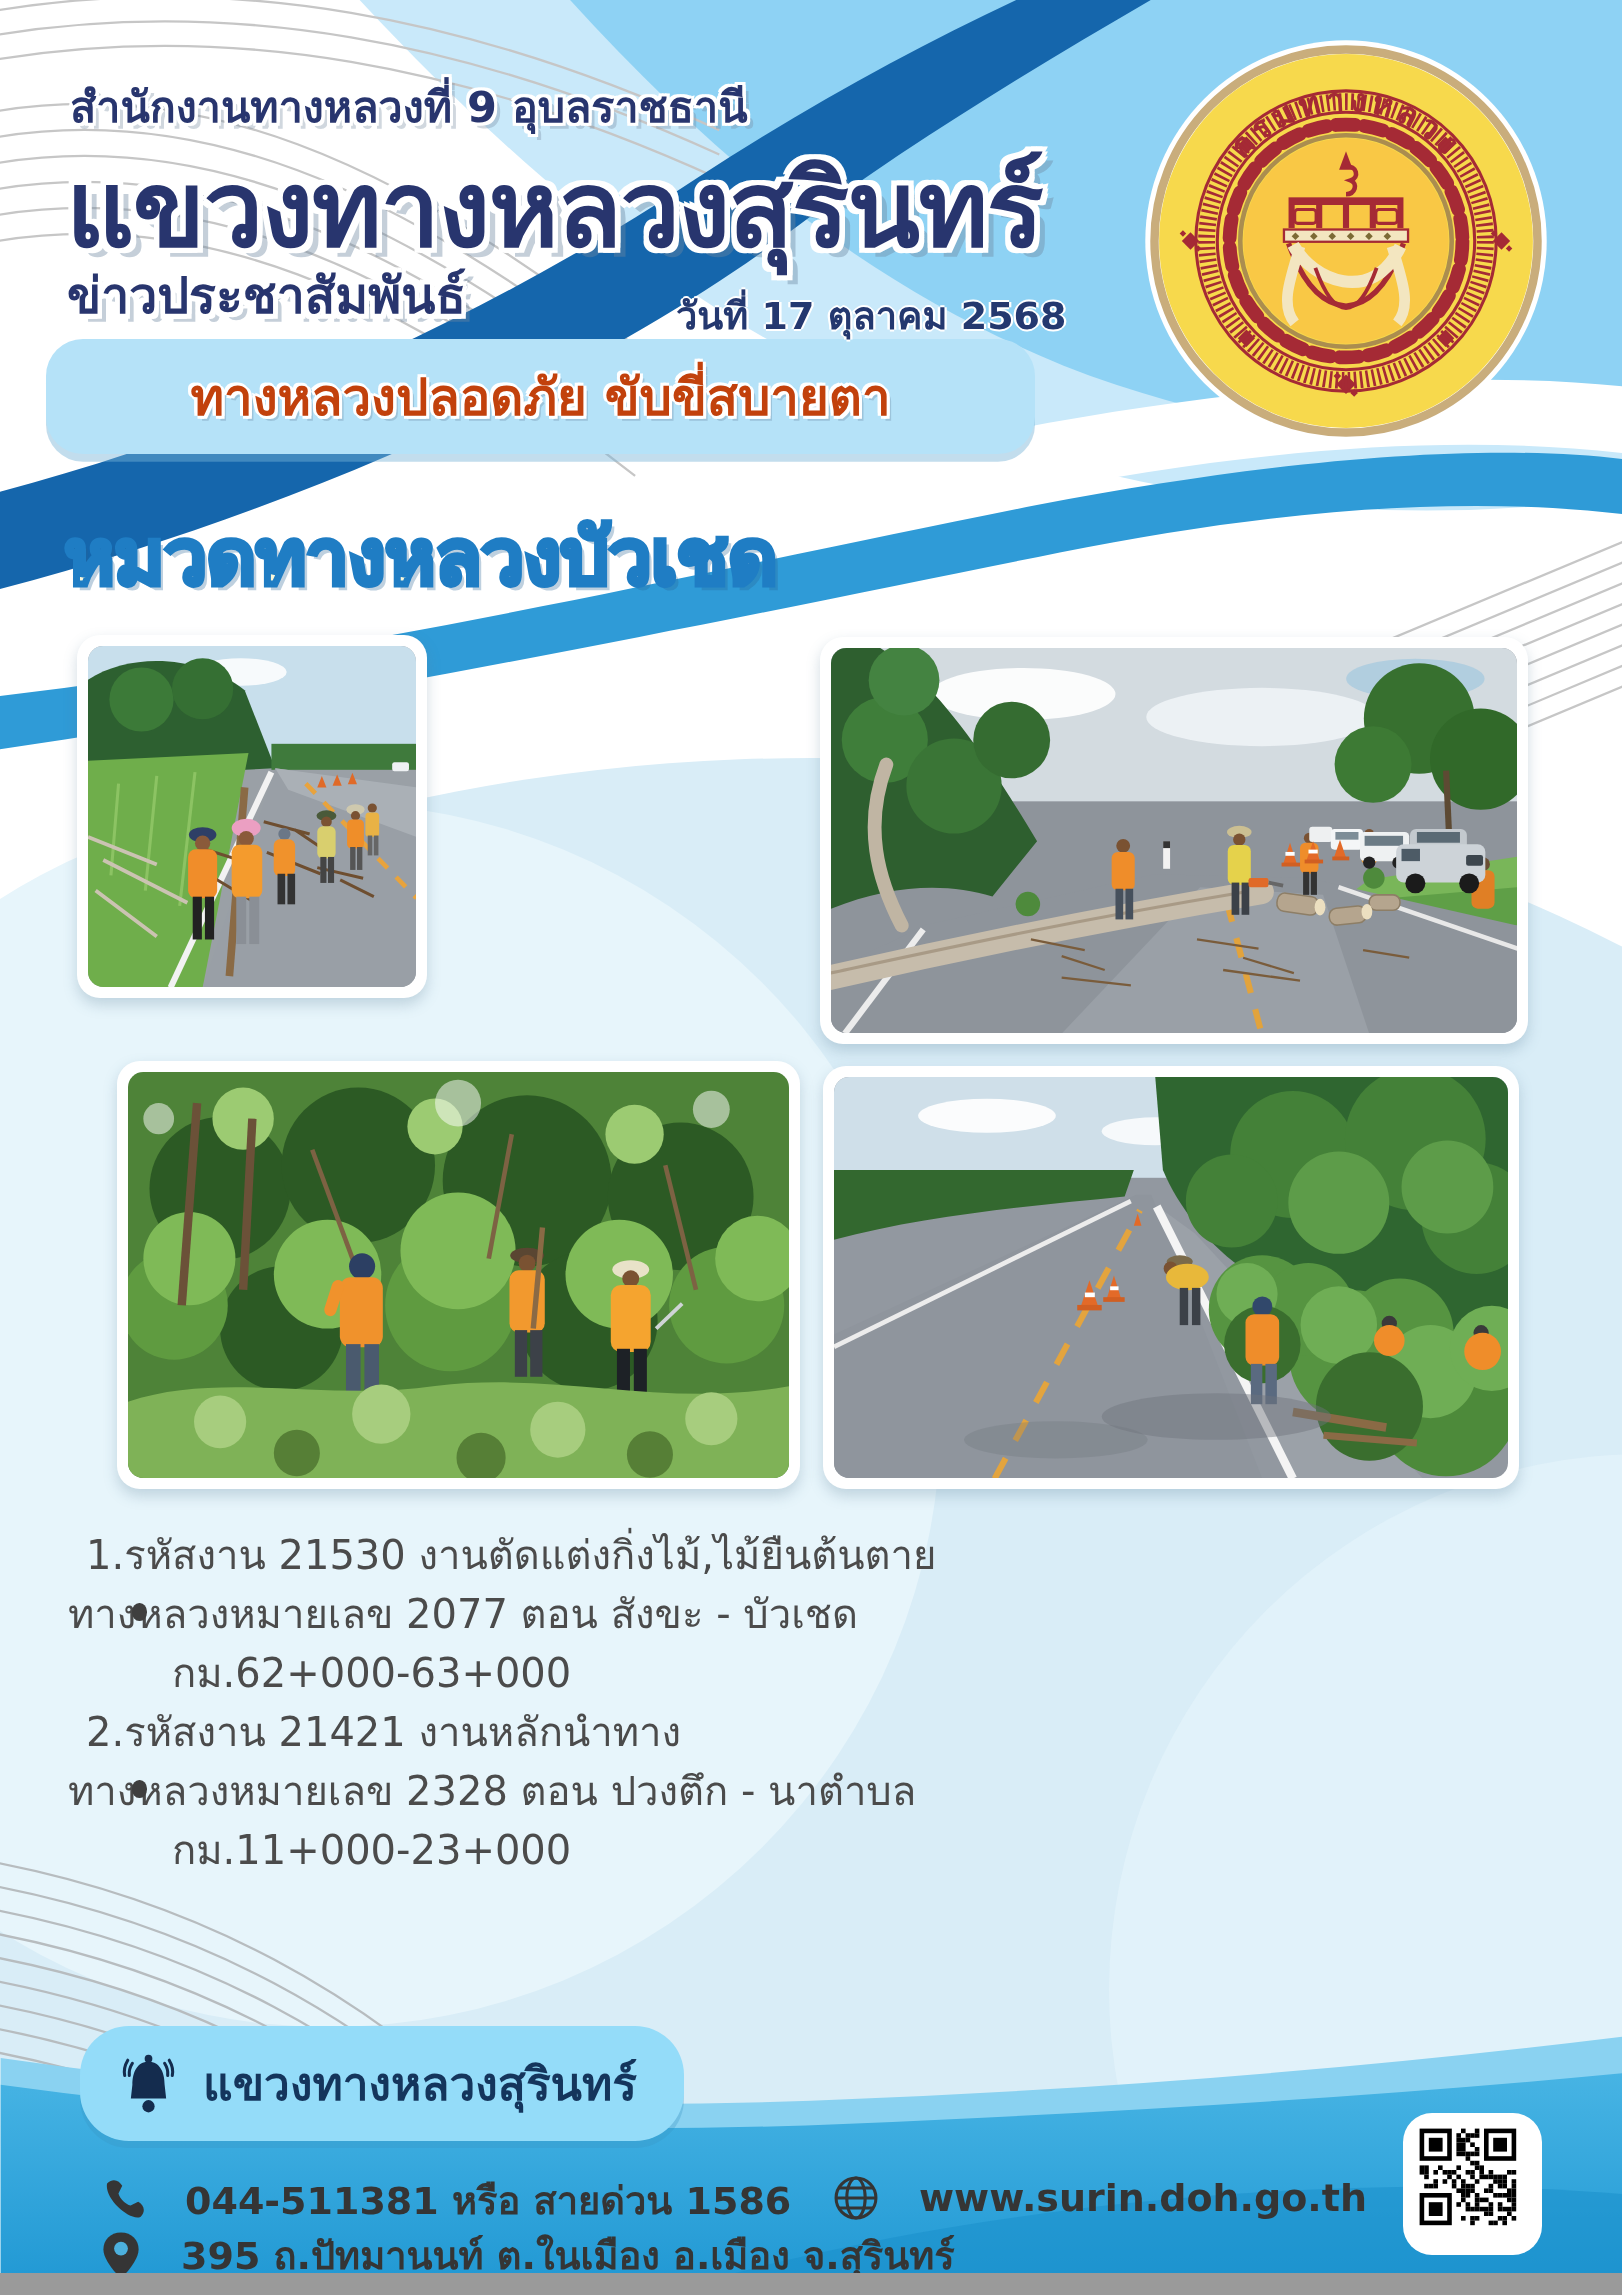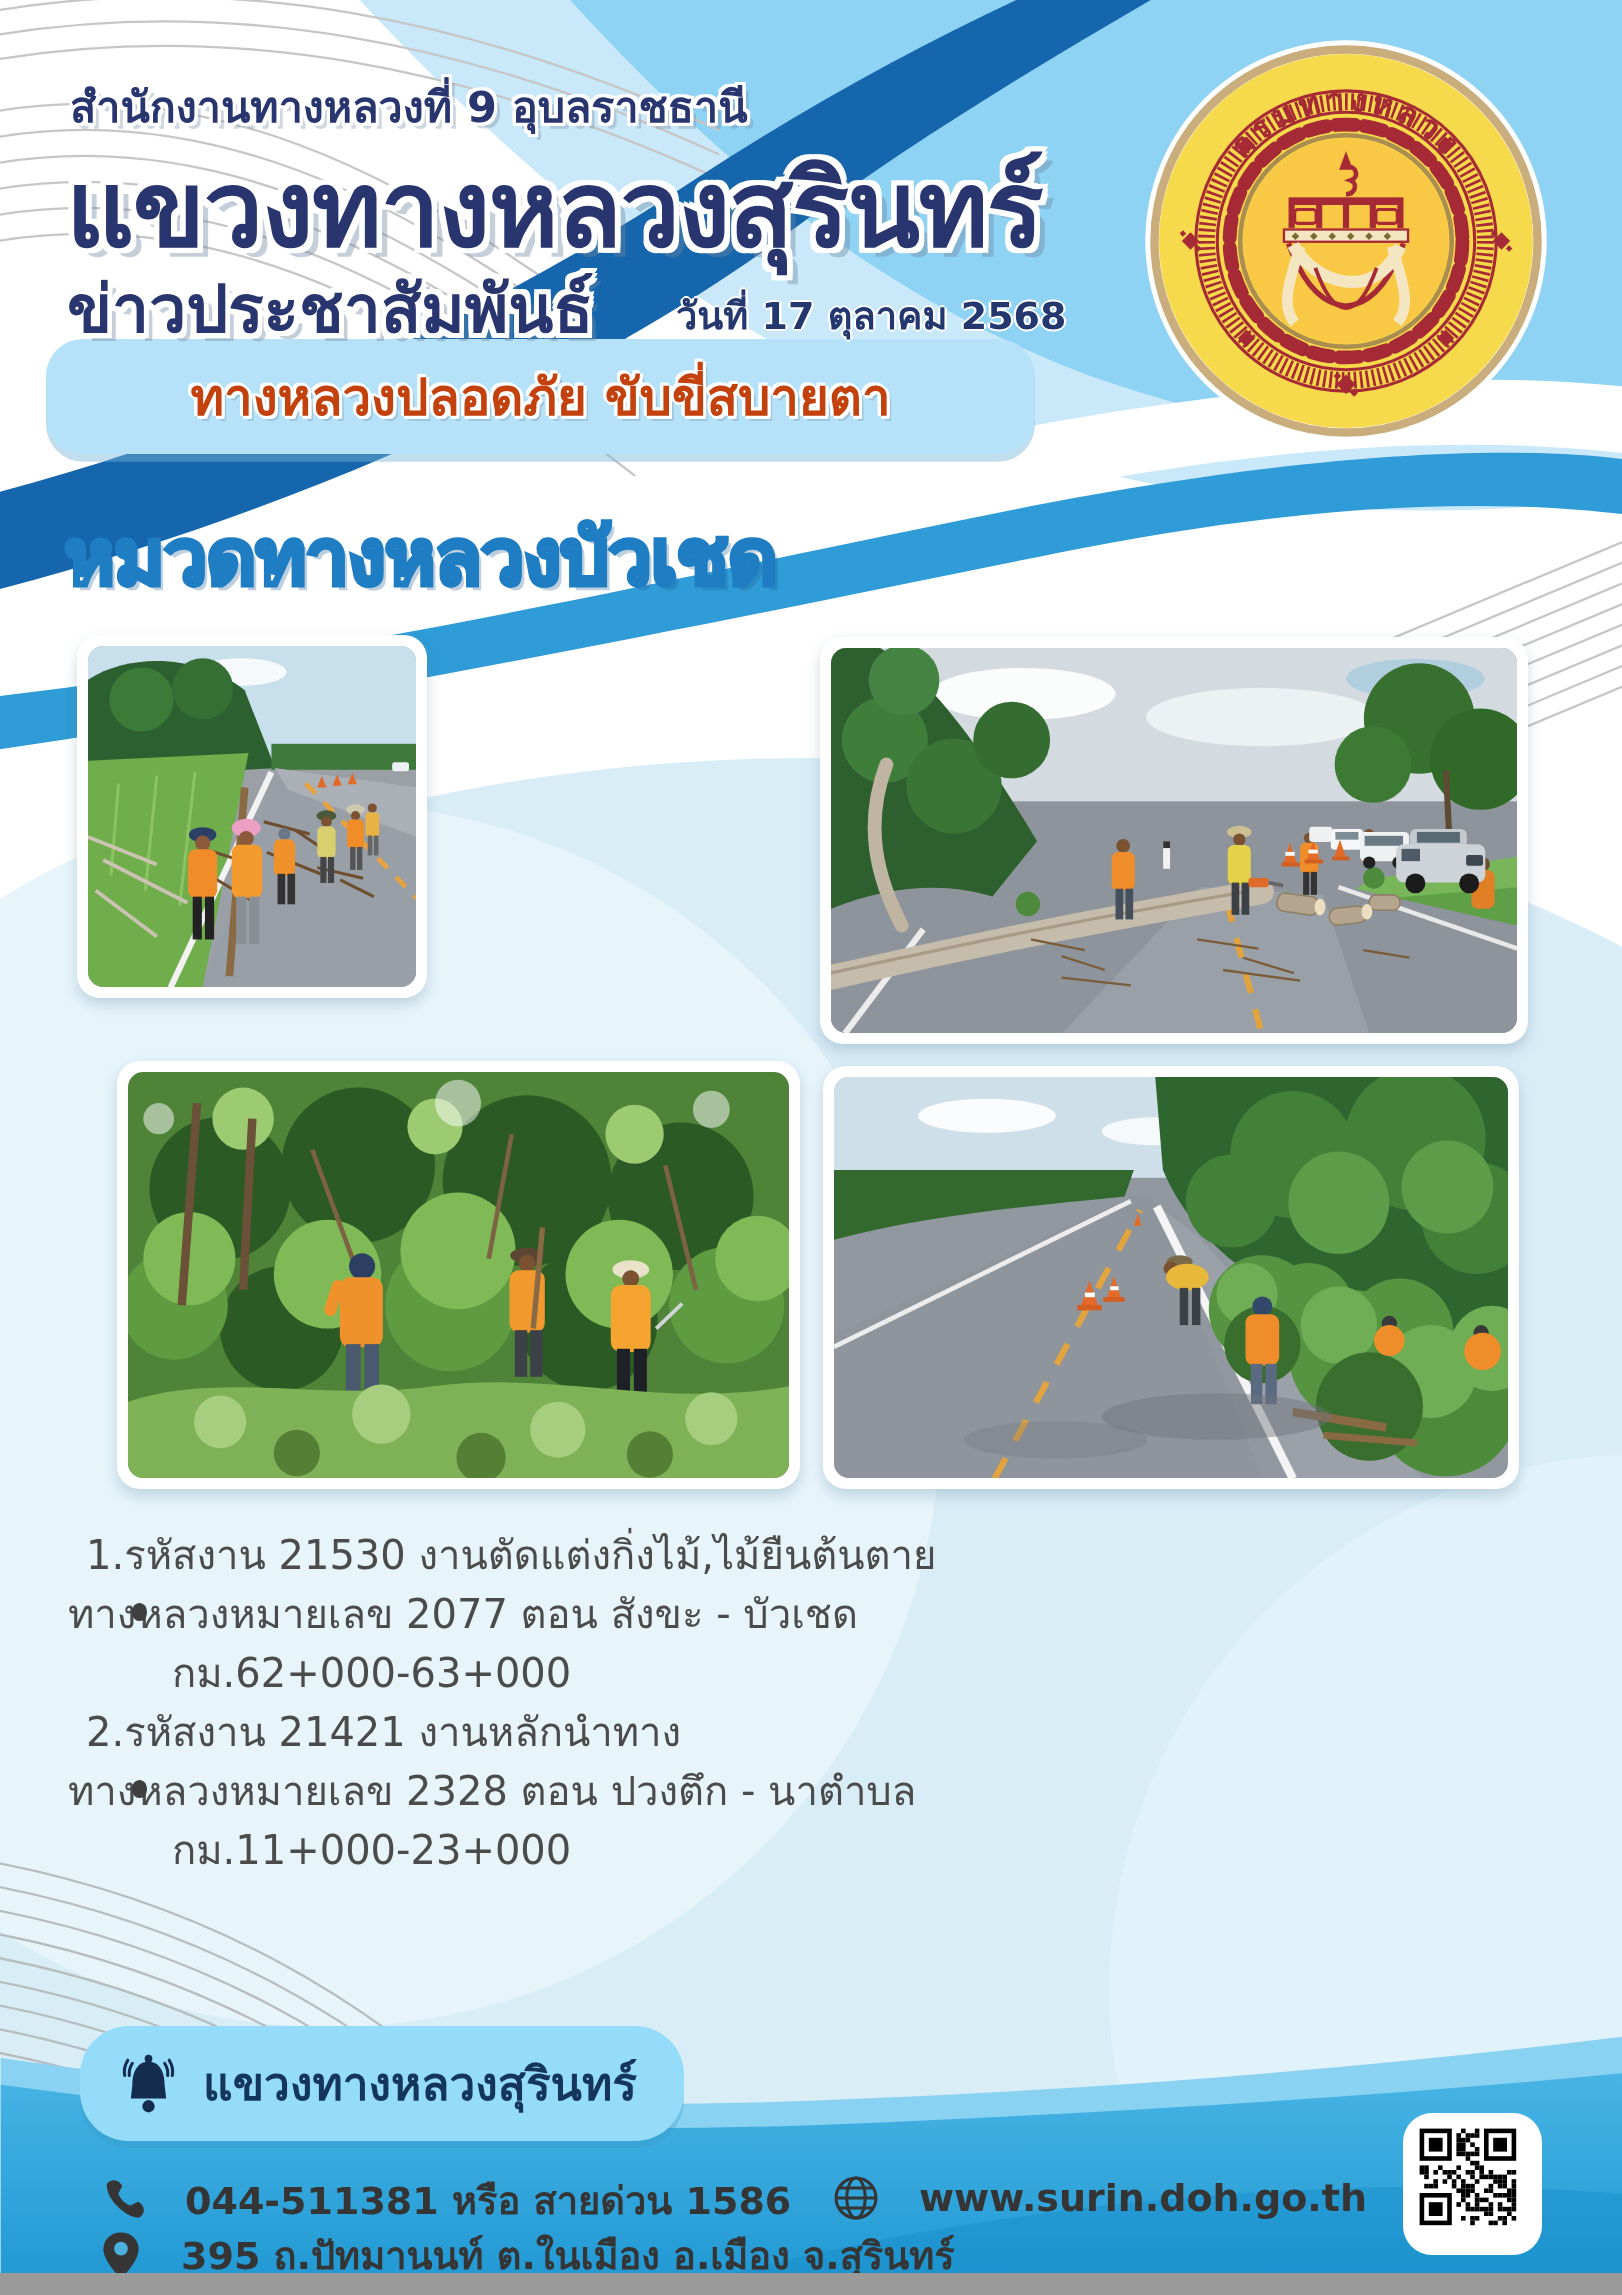--- a/index.html
+++ b/index.html
@@ -21,21 +21,21 @@
   }
   .hdr-title {
     position:absolute; left:66px; top:124px; z-index:4;
     font-size:106px; font-weight:bold; color:#28356e; white-space:nowrap; letter-spacing:-1.5px;
     text-shadow:5.4px 0 0 #fff,-5.4px 0 0 #fff,0 5.4px 0 #fff,0 -5.4px 0 #fff,
                 5.4px 5.4px 0 #fff,-5.4px -5.4px 0 #fff,5.4px -5.4px 0 #fff,-5.4px 5.4px 0 #fff,
                 10.7px 9.2px 0 rgba(110,135,160,.4);
   }
   .hdr-news {
     position:absolute; left:67px; top:256px; z-index:4;
-    font-size:66px; font-weight:bold; color:#28356e; white-space:nowrap;
+    font-size:50px; font-weight:bold; color:#28356e; white-space:nowrap;
     text-shadow:4.6px 0 0 #fff,-4.6px 0 0 #fff,0 4.6px 0 #fff,0 -4.6px 0 #fff,
                 4.6px 4.6px 0 #fff,-4.6px -4.6px 0 #fff,4.6px -4.6px 0 #fff,-4.6px 4.6px 0 #fff,
                 8.4px 7.7px 0 rgba(110,135,160,.4);
   }
   .hdr-date {
     position:absolute; left:676px; top:285px; z-index:4;
     font-size:38px; font-weight:bold; color:#24386f; white-space:nowrap;
     text-shadow:2.3px 0 0 #fff,-2.3px 0 0 #fff,0 2.3px 0 #fff,0 -2.3px 0 #fff;
   }
   .hdr-banner {

